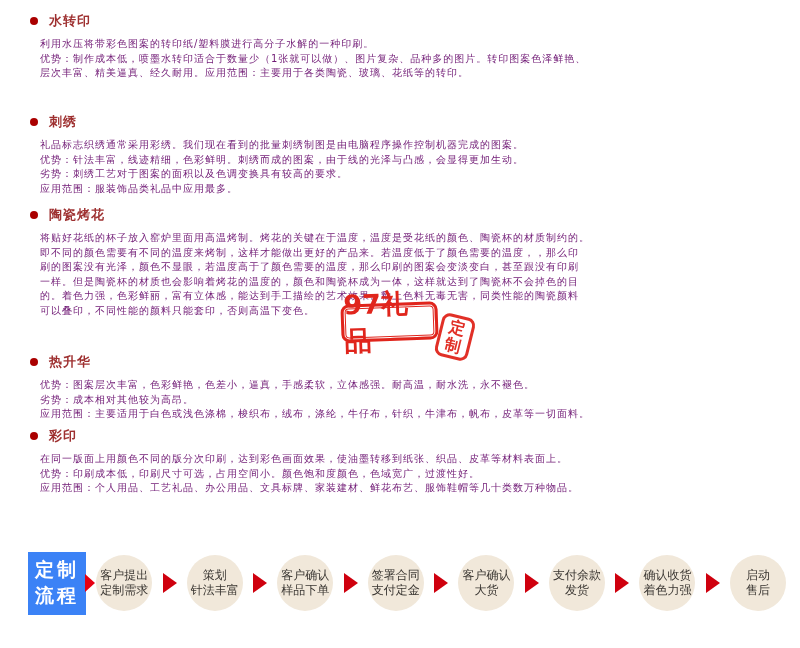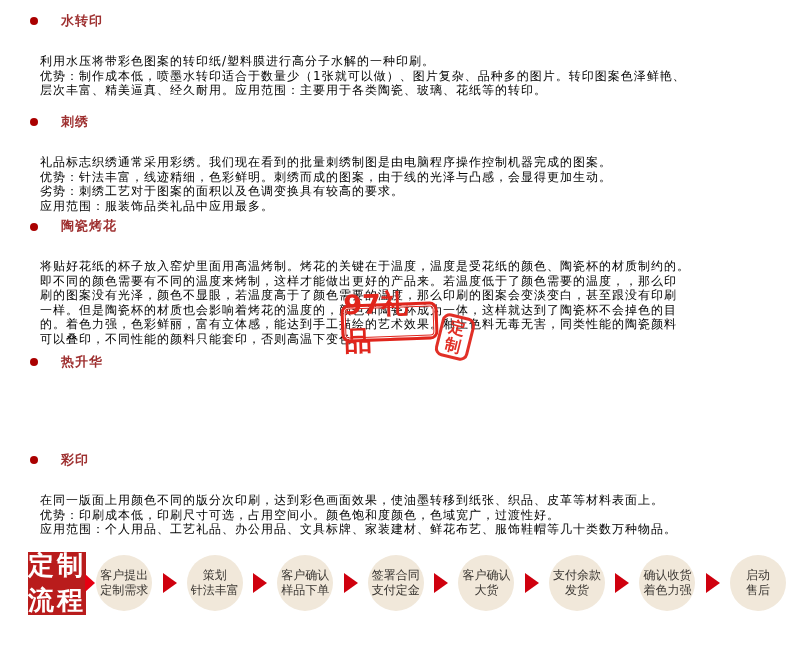--- a/index.html
+++ b/index.html
@@ -13,41 +13,41 @@
     font-family: "DejaVu Sans", sans-serif;
   }
   .section {
     position: absolute;
     left: 30px;
     right: 10px;
   }
   .section-header {
     display: flex;
     align-items: center;
-    gap: 23px;
+    gap: 11px;
   }
   .bullet {
     width: 8px;
     height: 8px;
     border-radius: 50%;
     background: #aa0000;
     flex: 0 0 auto;
   }
   .section-title {
     font-size: 13px;
     font-weight: bold;
     color: #9e3030;
     letter-spacing: 1px;
     line-height: 14px;
   }
   .section-body {
-    margin-top: 26px;
+    margin-top: 9px;
     padding-left: 10px;
-    font-size: 12px;
-    color: #000000;
+    font-size: 10px;
+    color: #701a75;
     letter-spacing: 1px;
     line-height: 14.5px;
     white-space: pre;
     overflow: hidden;
   }
   
   .wm-brand {
     position: absolute;
     left: 341px;
     top: 303px;
@@ -94,23 +94,23 @@
     width: 758px;
     height: 64px;
     display: flex;
     align-items: center;
     justify-content: space-between;
   }
   .flow-label {
     position: relative;
     width: 58px;
     height: 63px;
-    background: #b91c1c;
+    background: #3b82f6;
     color: #ffffff;
-    font-size: 26px;
+    font-size: 19px;
     font-weight: bold;
     letter-spacing: 3px;
     line-height: 1.35;
     display: flex;
     align-items: center;
     justify-content: center;
     text-align: center;
     white-space: pre-line;
     flex: 0 0 auto;
   }
@@ -168,41 +168,44 @@
     <div class="section-header">
       <span class="bullet"></span>
       <span class="section-title">刺绣</span>
     </div>
     <div class="section-body">礼品标志织绣通常采用彩绣。我们现在看到的批量刺绣制图是由电脑程序操作控制机器完成的图案。
 优势：针法丰富，线迹精细，色彩鲜明。刺绣而成的图案，由于线的光泽与凸感，会显得更加生动。
 劣势：刺绣工艺对于图案的面积以及色调变换具有较高的要求。
 应用范围：服装饰品类礼品中应用最多。</div>
   </div>
 
-  <div class="section" style="top:220px;font-family:Liberation Mono, monospace;">
+  <div class="section" style="top:208px;">
     <div class="section-header">
       <span class="bullet"></span>
       <span class="section-title">陶瓷烤花</span>
     </div>
     <div class="section-body">将贴好花纸的杯子放入窑炉里面用高温烤制。烤花的关键在于温度，温度是受花纸的颜色、陶瓷杯的材质制约的。
 即不同的颜色需要有不同的温度来烤制，这样才能做出更好的产品来。若温度低于了颜色需要的温度，，那么印
 刷的图案没有光泽，颜色不显眼，若温度高于了颜色需要的温度，那么印刷的图案会变淡变白，甚至跟没有印刷
 一样。但是陶瓷杯的材质也会影响着烤花的温度的，颜色和陶瓷杯成为一体，这样就达到了陶瓷杯不会掉色的目
 的。着色力强，色彩鲜丽，富有立体感，能达到手工描绘的艺术效果。釉上色料无毒无害，同类性能的陶瓷颜料
 可以叠印，不同性能的颜料只能套印，否则高温下变色。</div>
   </div>
 
   <div class="section" style="top:355px;">
     <div class="section-header">
       <span class="bullet"></span>
       <span class="section-title">热升华</span>
     </div>
-  </div>
-
-  <div class="section" style="top:453px;">
+    <div class="section-body">优势：图案层次丰富，色彩鲜艳，色差小，逼真，手感柔软，立体感强。耐高温，耐水洗，永不褪色。
+劣势：成本相对其他较为高昂。
+应用范围：主要适用于白色或浅色涤棉，梭织布，绒布，涤纶，牛仔布，针织，牛津布，帆布，皮革等一切面料。</div>
+  </div>
+
+  <div class="section" style="top:429px;">
     <div class="section-header">
       <span class="bullet"></span>
       <span class="section-title">彩印</span>
     </div>
     <div class="section-body">在同一版面上用颜色不同的版分次印刷，达到彩色画面效果，使油墨转移到纸张、织品、皮革等材料表面上。
 优势：印刷成本低，印刷尺寸可选，占用空间小。颜色饱和度颜色，色域宽广，过渡性好。
 应用范围：个人用品、工艺礼品、办公用品、文具标牌、家装建材、鲜花布艺、服饰鞋帽等几十类数万种物品。</div>
   </div>
 
   <div class="wm-brand">97礼品</div>

